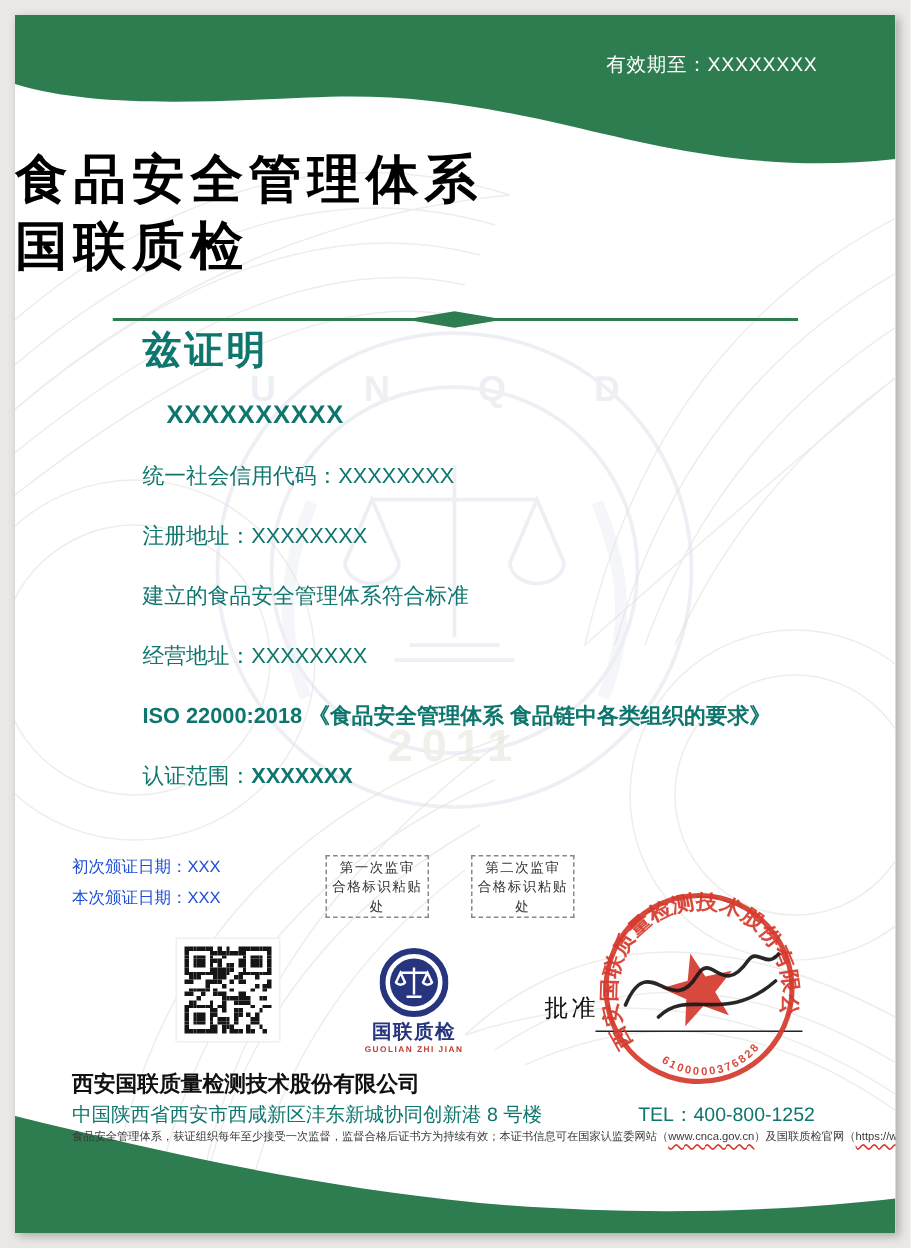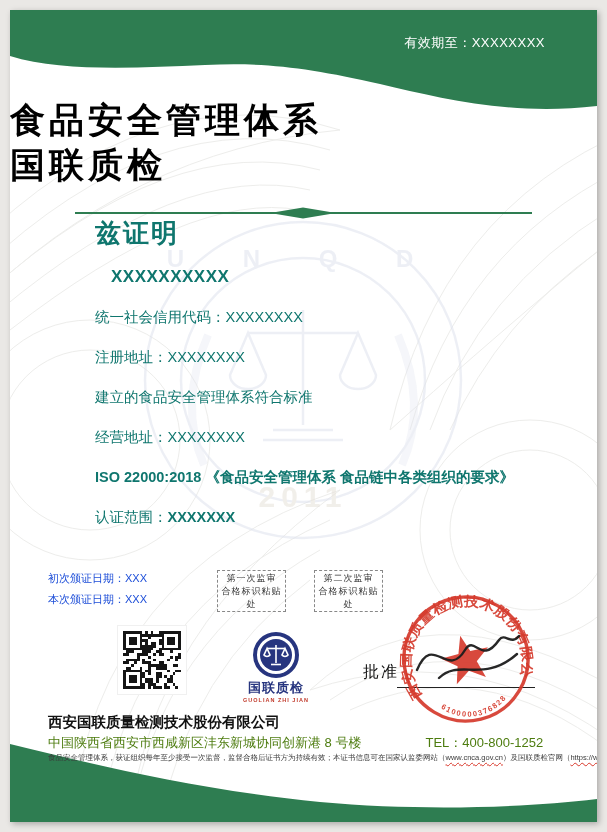--- a/index.html
+++ b/index.html
@@ -61,21 +61,21 @@
   .logo .cn { color:#27357f; font-weight:bold; font-size:13px; letter-spacing:1px; margin-top:1px;}
   .logo .en { color:#c03a2b; font-size:5.5px; letter-spacing:1px; font-weight:bold; }
 
   
   .approve { position:absolute; left:353px; top:652px; z-index:3; font-size:16px; color:#111; letter-spacing:2px;}
   .sig-line { position:absolute; left:387px; top:677px; width:138px; height:1px; background:#222; z-index:3;}
   .seal { position:absolute; left:389px; top:582px; width:134px; height:134px; z-index:4; }
 
   
   .f-company { position:absolute; left:38px; top:703px; z-index:3; font-size:14.5px; font-weight:bold; color:#111;}
-  .f-address { position:absolute; left:38px; top:724px; z-index:3; font-size:13px; color:#4d7c0f; display:flex;}
+  .f-address { position:absolute; left:38px; top:724px; z-index:3; font-size:13px; color:#0f766e; display:flex;}
   .f-address .tel { margin-left:64px; }
   .f-fine { position:absolute; left:38px; top:743px; width:520px; z-index:3; font-size:7.5px; color:#3a3a3a; white-space:nowrap;}
   .f-fine .url { text-decoration:underline wavy #d8372a 1px; text-underline-offset:2px;}
 
   .footer-wave { position:absolute; bottom:0; left:0; width:587px; height:100px; z-index:2; pointer-events:none;}
 </style>
 </head>
 <body>
 
 <div class="page">

